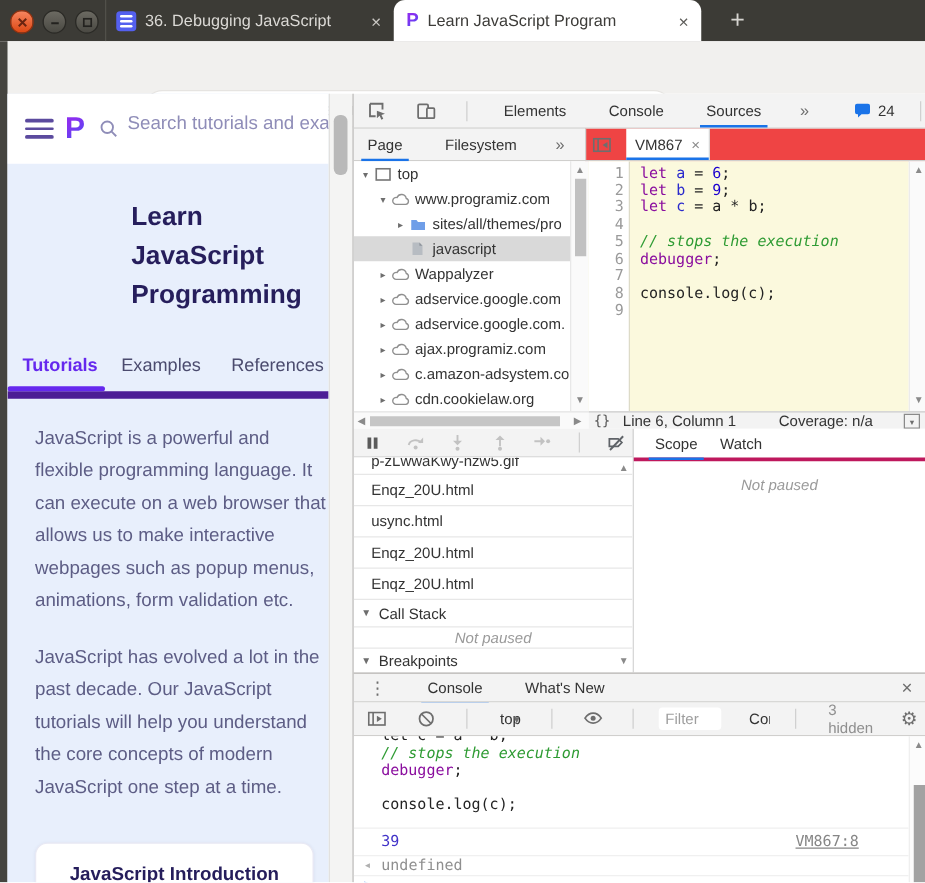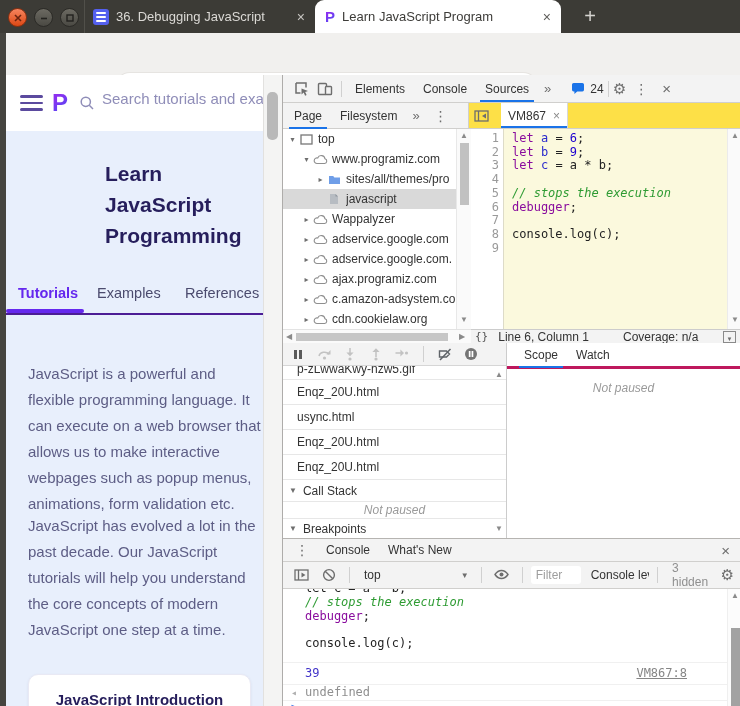--- a/index.html
+++ b/index.html
@@ -40,45 +40,45 @@
   .phead{position:absolute;left:0;top:0;width:257px;height:56px;background:#fff;}
   .burger{position:absolute;left:14px;top:20px;width:23px;}
   .burger i{display:block;height:2.6px;background:#5b4a9e;border-radius:2px;margin-bottom:4px;}
   .plogo-big{position:absolute;left:46px;top:14px;font-size:24px;}
   .psearch-ic{position:absolute;left:73px;top:20px;color:#7d7ba8;}
   .psearch{position:absolute;left:94px;top:14px;width:170px;}
   .psearch input{width:100%;border:none;outline:none;background:transparent;font-size:15px;color:#55537e;font-family:"Liberation Sans",sans-serif;}
   .psearch input::placeholder{color:#8f8db8;}
   .jsbadge{position:absolute;left:21px;top:118px;width:48px;height:70px;border-radius:9px;background:#6526f0;color:#fff;font-weight:800;font-size:23px;display:flex;align-items:center;justify-content:center;}
   .herotitle{position:absolute;left:99px;top:83px;font-size:21px;line-height:31px;font-weight:800;color:#261e5c;}
-  .ptabs{position:absolute;left:0;top:206px;width:257px;height:32px;border-bottom:2px solid #4c1d95;}
+  .ptabs{position:absolute;left:0;top:206px;width:257px;height:32px;border-bottom:6px solid #4c1d95;}
   .ptab{position:absolute;top:4px;font-size:14.5px;color:#4b4b6e;}
   .ptab.active{color:#6528ee;font-weight:bold;}
   .ptab-underline{position:absolute;left:0;top:28px;width:78px;height:3.5px;background:#6528ee;border-radius:2px;}
   .para{position:absolute;left:22px;width:234px;font-size:15px;line-height:26px;color:#5d5d85;}
   .pcard{position:absolute;left:22px;top:599px;width:221px;height:55px;background:#fff;border:1px solid #e9e9f4;border-radius:10px;box-shadow:0 1px 3px rgba(40,40,90,.08);}
   .pcard div{margin-top:16px;text-align:center;font-size:15px;font-weight:bold;color:#251d5b;}
   .pscroll{left:263px;top:75px;width:18px;height:631px;background:#f4f4f3;border-left:1px solid #e2e1df;}
   .pscroll .thumb{position:absolute;left:3px;top:17px;width:11px;height:48px;background:#b9b9b9;border-radius:5px;}
   
   .dt{left:282px;top:75px;width:458px;height:631px;background:#fff;border-left:1px solid #aeacaa;box-sizing:border-box;font-size:12px;color:#333;}
-  .dt .row{position:absolute;display:flex;align-items:center;}
+  .dt .row{position:absolute;display:flex;align-items:center;gap:16px;}
   .bar{background:#f3f3f3;border-bottom:1px solid #d0cfcd;box-sizing:border-box;}
   .dt-toolbar{left:0;top:0;width:457px;height:28px;padding:0 6px;}
   .icbtn{color:#6e6e6e;display:flex;align-items:center;justify-content:center;width:24px;height:24px;flex:none;}
   .vsep{width:1px;height:16px;background:#d0d0d0;margin:0 4px;flex:none;}
   .dtab{padding:0 9px;height:27px;display:flex;align-items:center;color:#333;flex:none;position:relative;}
   .dtab.active:after{content:"";position:absolute;left:4px;right:4px;bottom:0;height:2px;background:#1a73e8;}
   .more{color:#6e6e6e;font-size:13px;padding:0 6px;}
   .issues{display:flex;align-items:center;gap:5px;margin-left:14px;}
   .gear{font-size:15px;color:#6e6e6e;}
   .dots{font-size:14px;color:#6e6e6e;padding:0 8px;}
   .xclose{font-size:15px;color:#6e6e6e;padding:0 6px;}
   .dt-subnav{left:0;top:28px;width:457px;height:26px;padding:0 2px;}
-  .ed-tabgroup{position:absolute;left:185px;top:28px;width:272px;height:26px;display:flex;align-items:center;border-left:1px solid #d0cfcd;background:#fde047;border-bottom:1px solid #d0cfcd;box-sizing:border-box;}
+  .ed-tabgroup{position:absolute;left:185px;top:28px;width:272px;height:26px;display:flex;align-items:center;border-left:1px solid #d0cfcd;background:#ef4444;border-bottom:1px solid #d0cfcd;box-sizing:border-box;}
   .edtab{height:25px;display:flex;align-items:center;background:#fff;border-right:1px solid #d8d8d8;padding:0 7px;gap:7px;position:relative;margin-left:8px;}
   .edtab:after{content:"";position:absolute;left:0;right:0;bottom:0;height:2px;background:#1a73e8;}
   
   .tree{left:0;top:54px;width:173px;height:200px;background:#fff;overflow:hidden;}
   .tree-row{height:20px;display:flex;align-items:center;white-space:nowrap;}
   .tree-row.selected{background:#d9d9d9;}
   .tw{width:11px;font-size:8px;color:#6e6e6e;text-align:center;flex:none;}
   .ticon{width:16px;flex:none;display:flex;align-items:center;justify-content:center;}
   .tlabel{margin-left:4px;overflow:hidden;}
   .tvscroll{left:173px;top:54px;width:15px;height:200px;background:#fafafa;border-left:1px solid #e8e8e8;}
@@ -228,21 +228,21 @@
       <div>Learn</div>
       <div>JavaScript</div>
       <div>Programming</div>
     </div>
     <div class="ptabs">
       <span class="ptab active" style="left:12px;">Tutorials</span>
       <span class="ptab" style="left:91px;">Examples</span>
       <span class="ptab" style="left:179px;">References</span>
       <span class="ptab-underline"></span>
     </div>
-    <div class="para" style="top:286px;">JavaScript is a powerful and flexible programming language. It can execute on a web browser that allows us to make interactive webpages such as popup menus, animations, form validation etc.</div>
+    <div class="para" style="top:263px;">JavaScript is a powerful and flexible programming language. It can execute on a web browser that allows us to make interactive webpages such as popup menus, animations, form validation etc.</div>
     <div class="para" style="top:438px;">JavaScript has evolved a lot in the past decade. Our JavaScript tutorials will help you understand the core concepts of modern JavaScript one step at a time.</div>
     <div class="pcard">
       <div>JavaScript Introduction</div>
     </div>
   </div>
   <div class="abs pscroll">
       <div class="thumb"></div>
     </div>
 
   <div class="abs dt">

